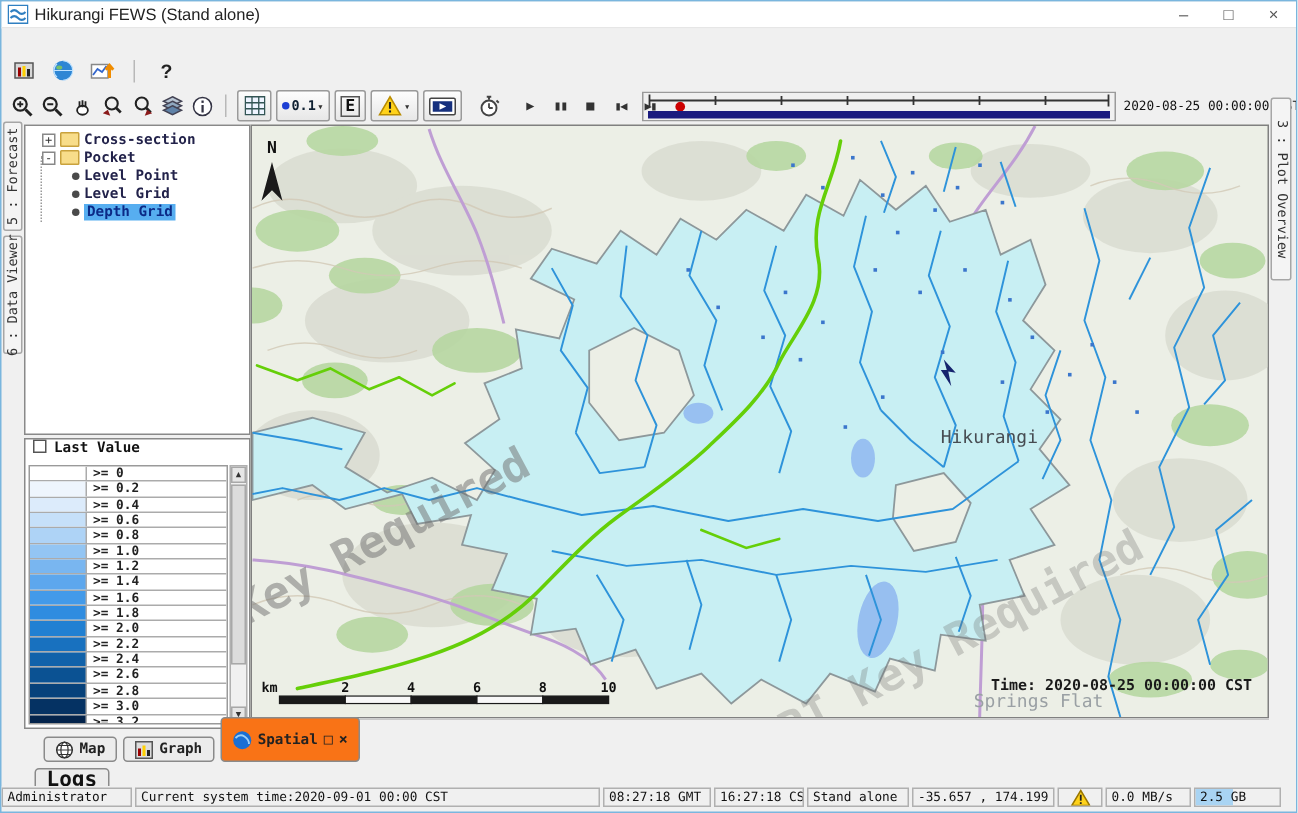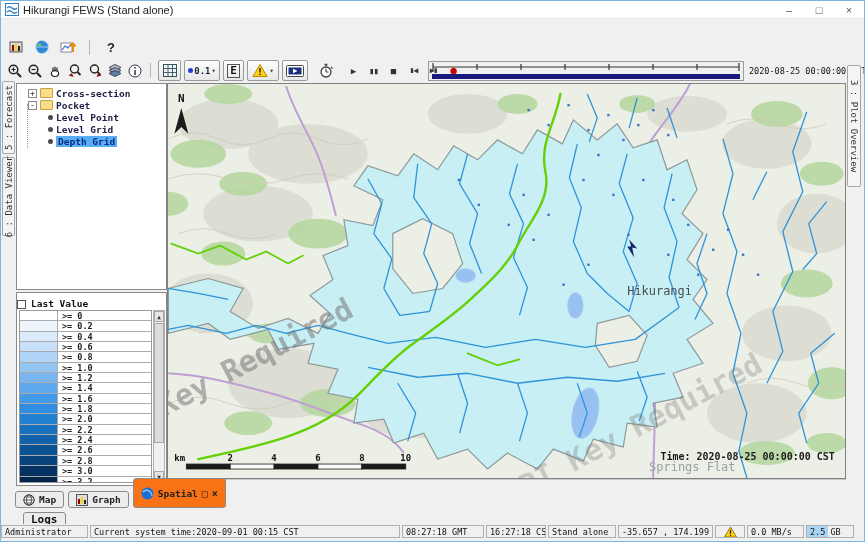--- a/index.html
+++ b/index.html
@@ -44,42 +44,42 @@
 .trow .tlabel{font-size:9.5px}
 .indent1{padding-left:8px}.indent2{padding-left:28px}
 .expander{width:9px;height:9px;border:1px solid #888;background:#fff;font-size:8px;line-height:7px;text-align:center;
   font-weight:normal;color:#333;flex:0 0 9px}
 .folder{width:13px;height:10px;background:#f8dd8a;border:1px solid #c9a23d;border-radius:1px;flex:0 0 13px}
 .bullet{width:5px;height:5px;border-radius:50%;background:#4a4a4a;flex:0 0 5px}
 .sel{background:#57aef0;color:#0b2a86;padding:0 2px}
 .tconn{position:absolute;left:10px;top:20px;width:1px;height:44px;border-left:1px dotted #999}
 
 .legendbox{position:absolute;left:15px;top:291px;width:151px;height:194px;background:#fff;border:1px solid #898989}
-.legendheader{height:16px;display:flex;align-items:flex-end;gap:5px;font-weight:bold;font-size:9.5px}
+.legendheader{height:16px;display:flex;align-items:flex-start;gap:5px;padding-left:5px;font-weight:bold;font-size:9.5px}
 .checkbox{width:9px;height:9px;border:1px solid #555;background:#fff;flex:0 0 9px}
 .legendtable{position:absolute;left:2px;top:17px;width:133px;bottom:2px;border:1px solid #9a9a9a;overflow:hidden;background:#fff}
 .lrow{height:10.35px;display:flex;border-bottom:1px solid #ababab}
 .lswatch{width:38px;border-right:1px solid #ababab;flex:0 0 38px}
 .llabel{padding-left:4px;font-size:8.5px;line-height:10px;font-weight:bold;color:#222}
 .legend-sb{position:absolute;right:1px;top:17px;width:12px;bottom:2px;background:#f0f0f0;border:1px solid #b0b0b0}
 .sbbtn{position:absolute;left:0;width:10px;height:11px;background:#e6e6e6;border:1px solid #a8a8a8;
   font-size:6px;text-align:center;line-height:10px;color:#333}
 .sbthumb{position:absolute;left:0;top:12px;width:10px;height:120px;background:#dcdcdc;border:1px solid #a8a8a8}
 
 .mapbox{position:absolute;left:166px;top:82px;width:679px;height:396px;border:1px solid #808080;background:#ecefe6}
 .mapstrip{position:absolute;left:166px;top:478px;width:679px;height:9px;background:#f0f0f0;border-top:1px solid #c8c8c8}
 
-.tabrow{position:absolute;left:0;top:487px;right:0;height:22px;display:flex;align-items:flex-end;padding-left:14px;gap:4px}
+.tabrow{position:absolute;left:0;top:487px;right:0;height:22px;display:flex;align-items:flex-end;padding-left:28px;gap:4px}
 .btab{height:17px;display:flex;align-items:center;gap:4px;padding:0 7px;border:1px solid #8a8a8a;border-radius:3px;
   background:#ececec;font-size:9.5px;font-weight:bold;color:#222;margin-bottom:2px}
 .btab.active{height:30px;background:#f97316}
 .tabglyph{font-size:10px;color:#222;font-weight:bold}
 .logsrow{position:absolute;left:0;top:509px;right:0;height:19px;display:flex;align-items:center;padding-left:22px}
 .logsbtn{height:15px;padding:0 7px;border:1px solid #8a8a8a;border-radius:3px;background:#ececec;display:flex;
-  align-items:center;font-size:11px;font-weight:bold}
+  align-items:center;font-size:14px;font-weight:bold}
 
 .statusbar{position:absolute;left:0;top:523px;right:0;height:14px;display:flex;background:#f0f0f0;padding-top:1px}
 .sseg{border:1px solid #b0b0b0;margin-right:2px;display:flex;align-items:center;padding:0 3px;font-size:8.5px;
   white-space:nowrap;overflow:hidden;color:#111;position:relative}
 .memfill{position:absolute;left:0;top:0;bottom:0;width:45%;background:#a9d4f3}
 .memtxt{position:relative}
 svg text{font-family:"DejaVu Sans Mono",monospace}
 </style>
 </head>
 <body>
@@ -562,22 +562,22 @@
       <span class="tabglyph">□</span>
       <span class="tabglyph">×</span>
     </div>
   </div>
   <div class="logsrow">
     <span class="logsbtn">Logs</span>
   </div>
 
   <div class="statusbar">
     <span class="sseg" style="width:87px">Administrator</span>
-    <span class="sseg" style="width:310px">Current system time:2020-09-01 00:15 CST</span>
-    <span class="sseg" style="width:82px">08:27:18 GMT</span>
+    <span class="sseg" style="width:310px">Current system time:2020-09-01 00:00 CST</span>
+    <span class="sseg" style="width:72px">08:27:18 GMT</span>
     <span class="sseg" style="width:60px">16:27:18 CST</span>
     <span class="sseg" style="width:68px">Stand alone</span>
     <span class="sseg" style="width:95px">-35.657 , 174.199</span>
     <span class="sseg" style="width:30px;justify-content:center">
       <svg width="13" height="12">
         <polygon points="6.5,1 12.5,11 0.5,11" fill="#ffd21a" stroke="#9a7700"></polygon>
         <rect x="5.9" y="3.8" width="1.2" height="4" fill="#222"></rect>
           <rect x="5.9" y="8.8" width="1.2" height="1.2" fill="#222"></rect>
         </svg>
     </span>

